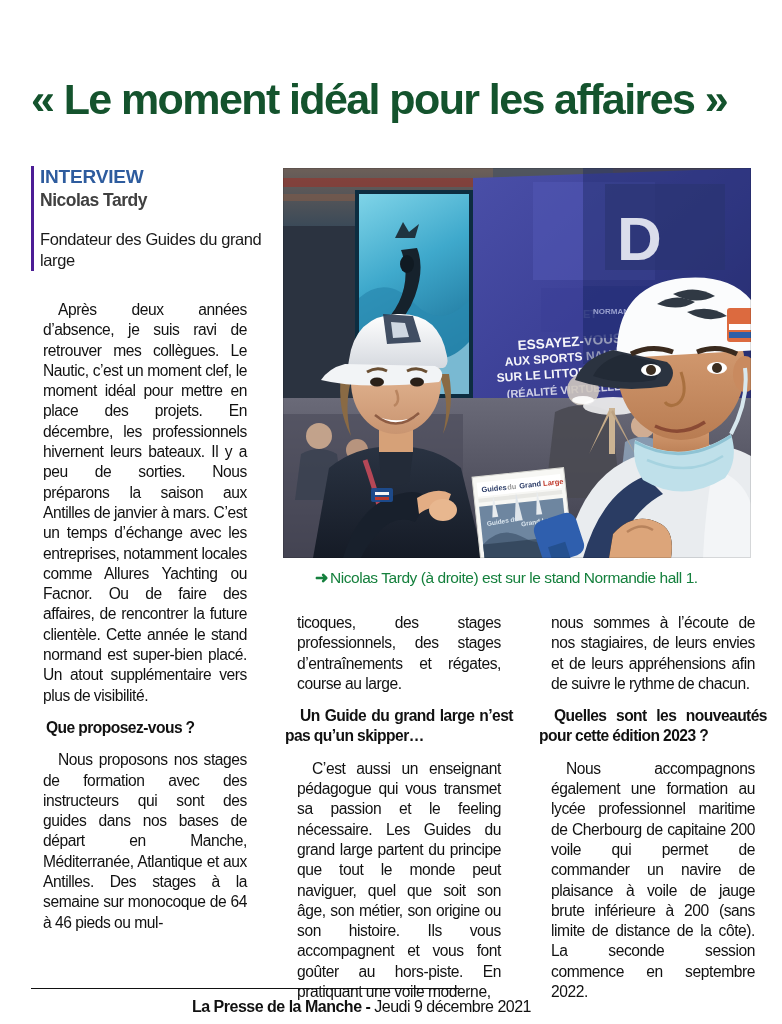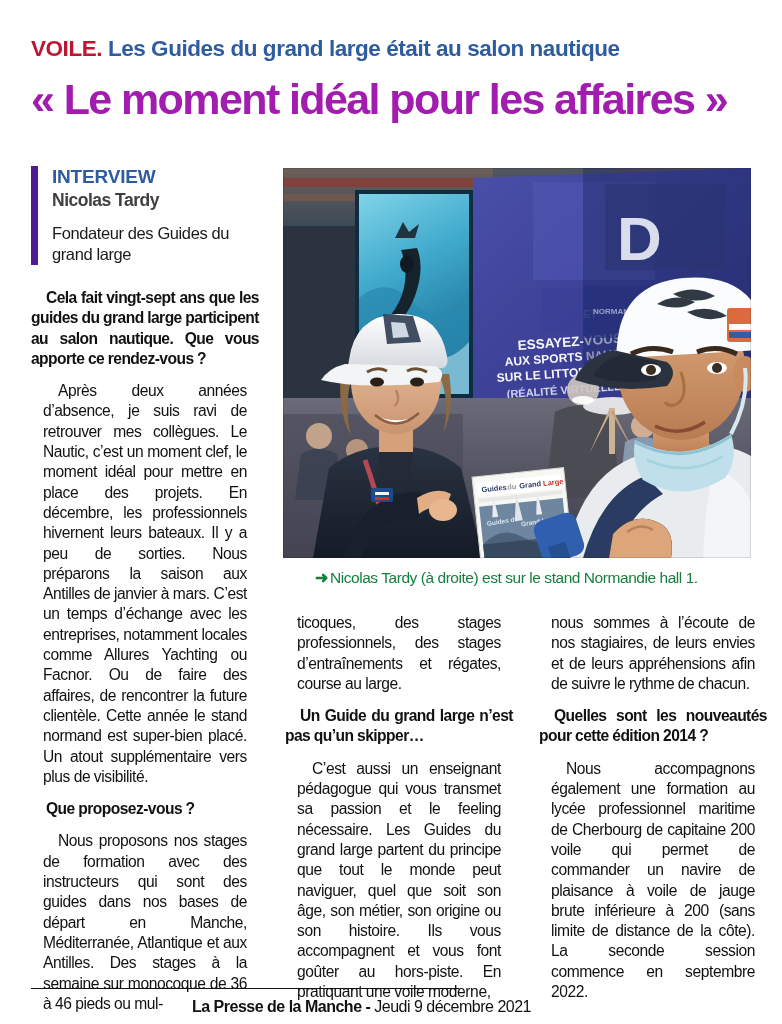--- a/index.html
+++ b/index.html
@@ -34,32 +34,32 @@
   .kicker-text  { color: #2E5C9E; font-weight: 700; }
 
   
   .headline {
     position: absolute;
     left: 31px; top: 74px;
     width: 730px;
     font-size: 43px;
     line-height: 50px;
     font-weight: 800;
-    color: #a21caf;
+    color: #14532d;
     letter-spacing: -1.6px;
     white-space: nowrap;
   }
 
   
   .interview-box {
     position: absolute;
     left: 31px; top: 166px;
     width: 235px;
-    padding-left: 14px;
-    border-left: 7px solid #4c1d95;
+    padding-left: 6px;
+    border-left: 3px solid #4c1d95;
   }
   .interview-title {
     font-size: 19px;
     font-weight: 800;
     color: #2E5C9E;
     letter-spacing: -0.2px;
     line-height: 22px;
   }
   .interview-name {
     font-size: 17.5px;
@@ -68,21 +68,21 @@
     letter-spacing: -0.5px;
     line-height: 22px;
     margin-top: 1px;
   }
   .interview-role {
     font-size: 16.5px;
     font-weight: 400;
     color: #1a1a1a;
     line-height: 21px;
     letter-spacing: -0.4px;
-    margin-top: 12px;
+    margin-top: 18px;
   }
 
   
   .photo {
     position: absolute;
     left: 283px; top: 168px;
     width: 468px; height: 390px;
     overflow: hidden;
     background: #22313f;
   }
@@ -150,24 +150,20 @@
     text-align: right;
   }
   .footer-brand { font-weight: 800; }
   .footer-date  { font-weight: 400; }
 </style>
 </head>
 <body>
 
 <div class="page">
 
-  <div class="kicker">
-    <span class="kicker-label">VOILE.</span>
-    <span class="kicker-text">Les Guides du grand large était au salon nautique</span>
-  </div>
 
   <h1 class="headline">« Le moment idéal pour les affaires »</h1>
 
   <div class="interview-box">
     <div class="interview-title">INTERVIEW</div>
     <div class="interview-name">Nicolas Tardy</div>
     <div class="interview-role">Fondateur des Guides du grand large</div>
   </div>
 
   <div class="photo">
@@ -381,35 +377,34 @@
 
       <rect x="0" y="0" width="468" height="390" fill="none" stroke="#000000" stroke-opacity="0.12" stroke-width="2"></rect>
     </svg>
   </div>
 
   <div class="caption">
     <span class="caption-arrow">➜</span><span>Nicolas Tardy (à droite) est sur le stand Normandie hall 1.</span>
   </div>
 
   <div class="col" id="col1">
-    <p class="q">Cela fait vingt-sept ans que les guides du grand large participent au salon nautique. Que vous apporte ce rendez-vous ?</p>
     <p class="para">Après deux années d’absence, je suis ravi de retrouver mes collègues. Le Nautic, c’est un moment clef, le moment idéal pour mettre en place des projets. En décembre, les professionnels hivernent leurs bateaux. Il y a peu de sorties. Nous préparons la saison aux Antilles de janvier à mars. C’est un temps d’échange avec les entreprises, notamment locales comme Allures Yachting ou Facnor. Ou de faire des affaires, de rencontrer la future clientèle. Cette année le stand normand est super-bien placé. Un atout supplémentaire vers plus de visibilité.</p>
     <p class="q spaced">Que proposez-vous ?</p>
-    <p class="para">Nous proposons nos stages de formation avec des instructeurs qui sont des guides dans nos bases de départ en Manche, Méditerranée, Atlantique et aux Antilles. Des stages à la semaine sur monocoque de 36 à 46 pieds ou mul-</p>
+    <p class="para">Nous proposons nos stages de formation avec des instructeurs qui sont des guides dans nos bases de départ en Manche, Méditerranée, Atlantique et aux Antilles. Des stages à la semaine sur monocoque de 64 à 46 pieds ou mul-</p>
   </div>
 
   <div class="col" id="col2">
     <p class="para" style="text-indent:0">ticoques, des stages professionnels, des stages d’entraînements et régates, course au large.</p>
     <p class="q spaced">Un Guide du grand large n’est pas qu’un skipper…</p>
     <p class="para">C’est aussi un enseignant pédagogue qui vous transmet sa passion et le feeling nécessaire. Les Guides du grand large partent du principe que tout le monde peut naviguer, quel que soit son âge, son métier, son origine ou son histoire. Ils vous accompagnent et vous font goûter au hors-piste. En pratiquant une voile moderne,</p>
   </div>
 
   <div class="col" id="col3">
     <p class="para" style="text-indent:0">nous sommes à l’écoute de nos stagiaires, de leurs envies et de leurs appréhensions afin de suivre le rythme de chacun.</p>
-    <p class="q spaced">Quelles sont les nouveautés pour cette édition 2014 ?</p>
+    <p class="q spaced">Quelles sont les nouveautés pour cette édition 2023 ?</p>
     <p class="para">Nous accompagnons également une formation au lycée professionnel maritime de Cherbourg de capitaine 200 voile qui permet de commander un navire de plaisance à voile de jauge brute inférieure à 200 (sans limite de distance de la côte). La seconde session commence en septembre 2022.</p>
   </div>
 
   <div class="footer-rule"></div>
   <div class="footer">
     <span class="footer-brand">La Presse de la Manche -</span>
     <span class="footer-date">Jeudi 9 décembre 2021</span>
   </div>
 
 </div>

